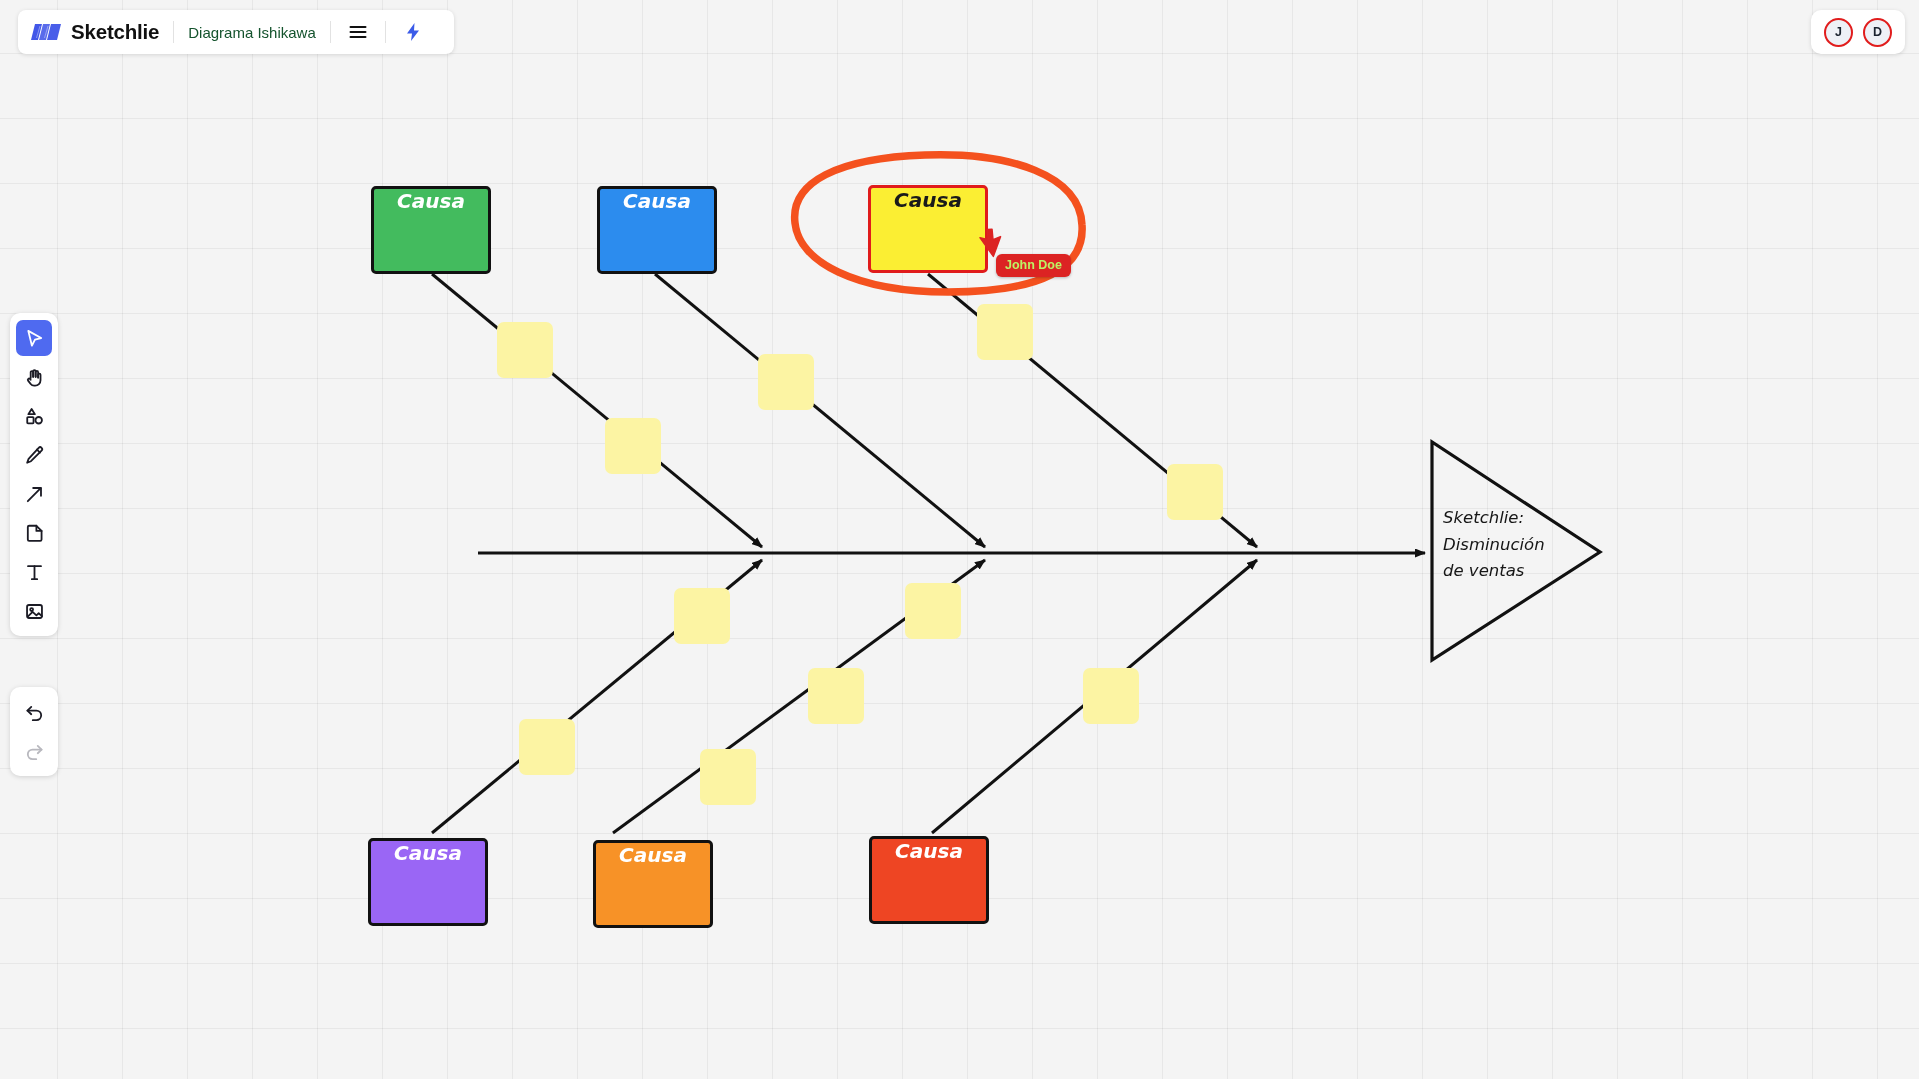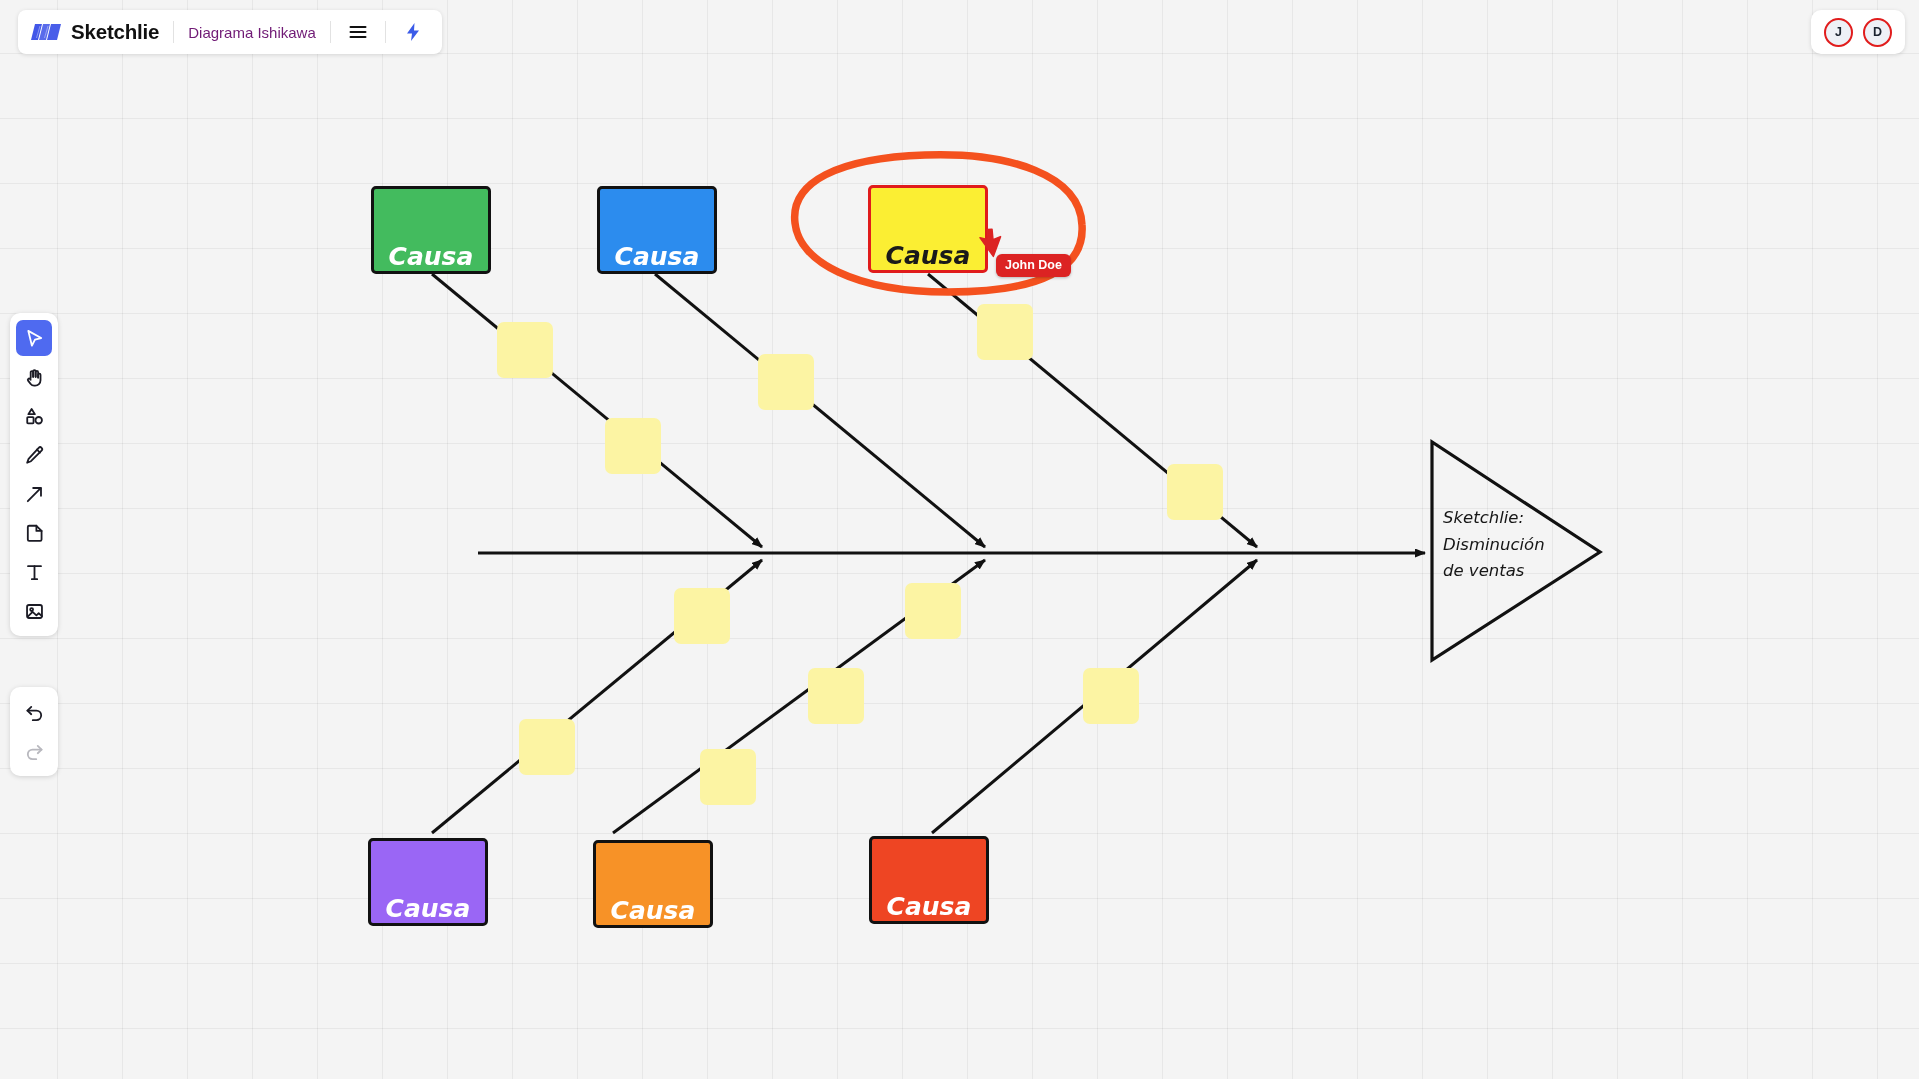--- a/index.html
+++ b/index.html
@@ -32,35 +32,35 @@
 
   
   #topbar {
     position: absolute;
     left: 18px; top: 10px;
     height: 44px;
     display: flex; align-items: center;
     background: #FFFFFF;
     border-radius: 8px;
     box-shadow: 0 1px 4px rgba(0,0,0,0.13);
-    padding: 0 16px 0 12px;
+    padding: 0 28px 0 12px;
     z-index: 40;
   }
   #logo-mark { display: flex; align-items: center; margin-right: 9px; }
   .topbar-sep {
     width: 1px; height: 22px;
     background: #E2E2E2;
     margin: 0 14px;
   }
   #brand-name {
     font-size: 20.5px; font-weight: 700; color: #111;
     letter-spacing: -0.2px;
   }
   #doc-title {
-    font-size: 15px; color: #701a75; white-space: nowrap;
+    font-size: 15px; color: #14532d; white-space: nowrap;
   }
   .topbar-btn {
     display: flex; align-items: center; justify-content: center;
     width: 26px; height: 26px; cursor: pointer; border-radius: 5px;
   }
 
   
   #avatars {
     position: absolute;
     right: 14px; top: 10px;
@@ -102,24 +102,24 @@
   .tool.active svg { stroke: #FFFFFF; }
   .tool svg { stroke: #1B1B25; fill: none; stroke-width: 1.9; stroke-linecap: round; stroke-linejoin: round; }
   .tool.disabled { cursor: default; }
   .tool.disabled svg { stroke: #B8B8BE; }
 
   
   .cause-box {
     position: absolute;
     border: 3px solid #111111;
     border-radius: 5px;
-    display: flex; align-items: flex-end; justify-content: center;
+    display: flex; align-items: flex-start; justify-content: center;
     font-family: "DejaVu Sans", sans-serif;
     font-style: italic;
-    font-size: 25px;
+    font-size: 20px;
     font-weight: 600;
     color: #FFFFFF;
     cursor: pointer;
     z-index: 12;
   }
   .cause-box.selected {
     border: 3px solid #E01B1B;
     color: #1A1A1A;
     z-index: 16;
   }
@@ -151,21 +151,21 @@
   #cursor-group {
     position: absolute;
     left: 978px; top: 228px;
     z-index: 30;
     pointer-events: none;
   }
   #cursor-label {
     position: absolute;
     left: 18px; top: 26px;
     background: #DC2323;
-    color: #ffffff;
+    color: #bef264;
     font-size: 12.5px;
     font-weight: 700;
     padding: 4px 9px 5px 9px;
     border-radius: 6px;
     white-space: nowrap;
     box-shadow: 0 1px 3px rgba(0,0,0,0.25);
   }
 </style>
 </head>
 <body>

